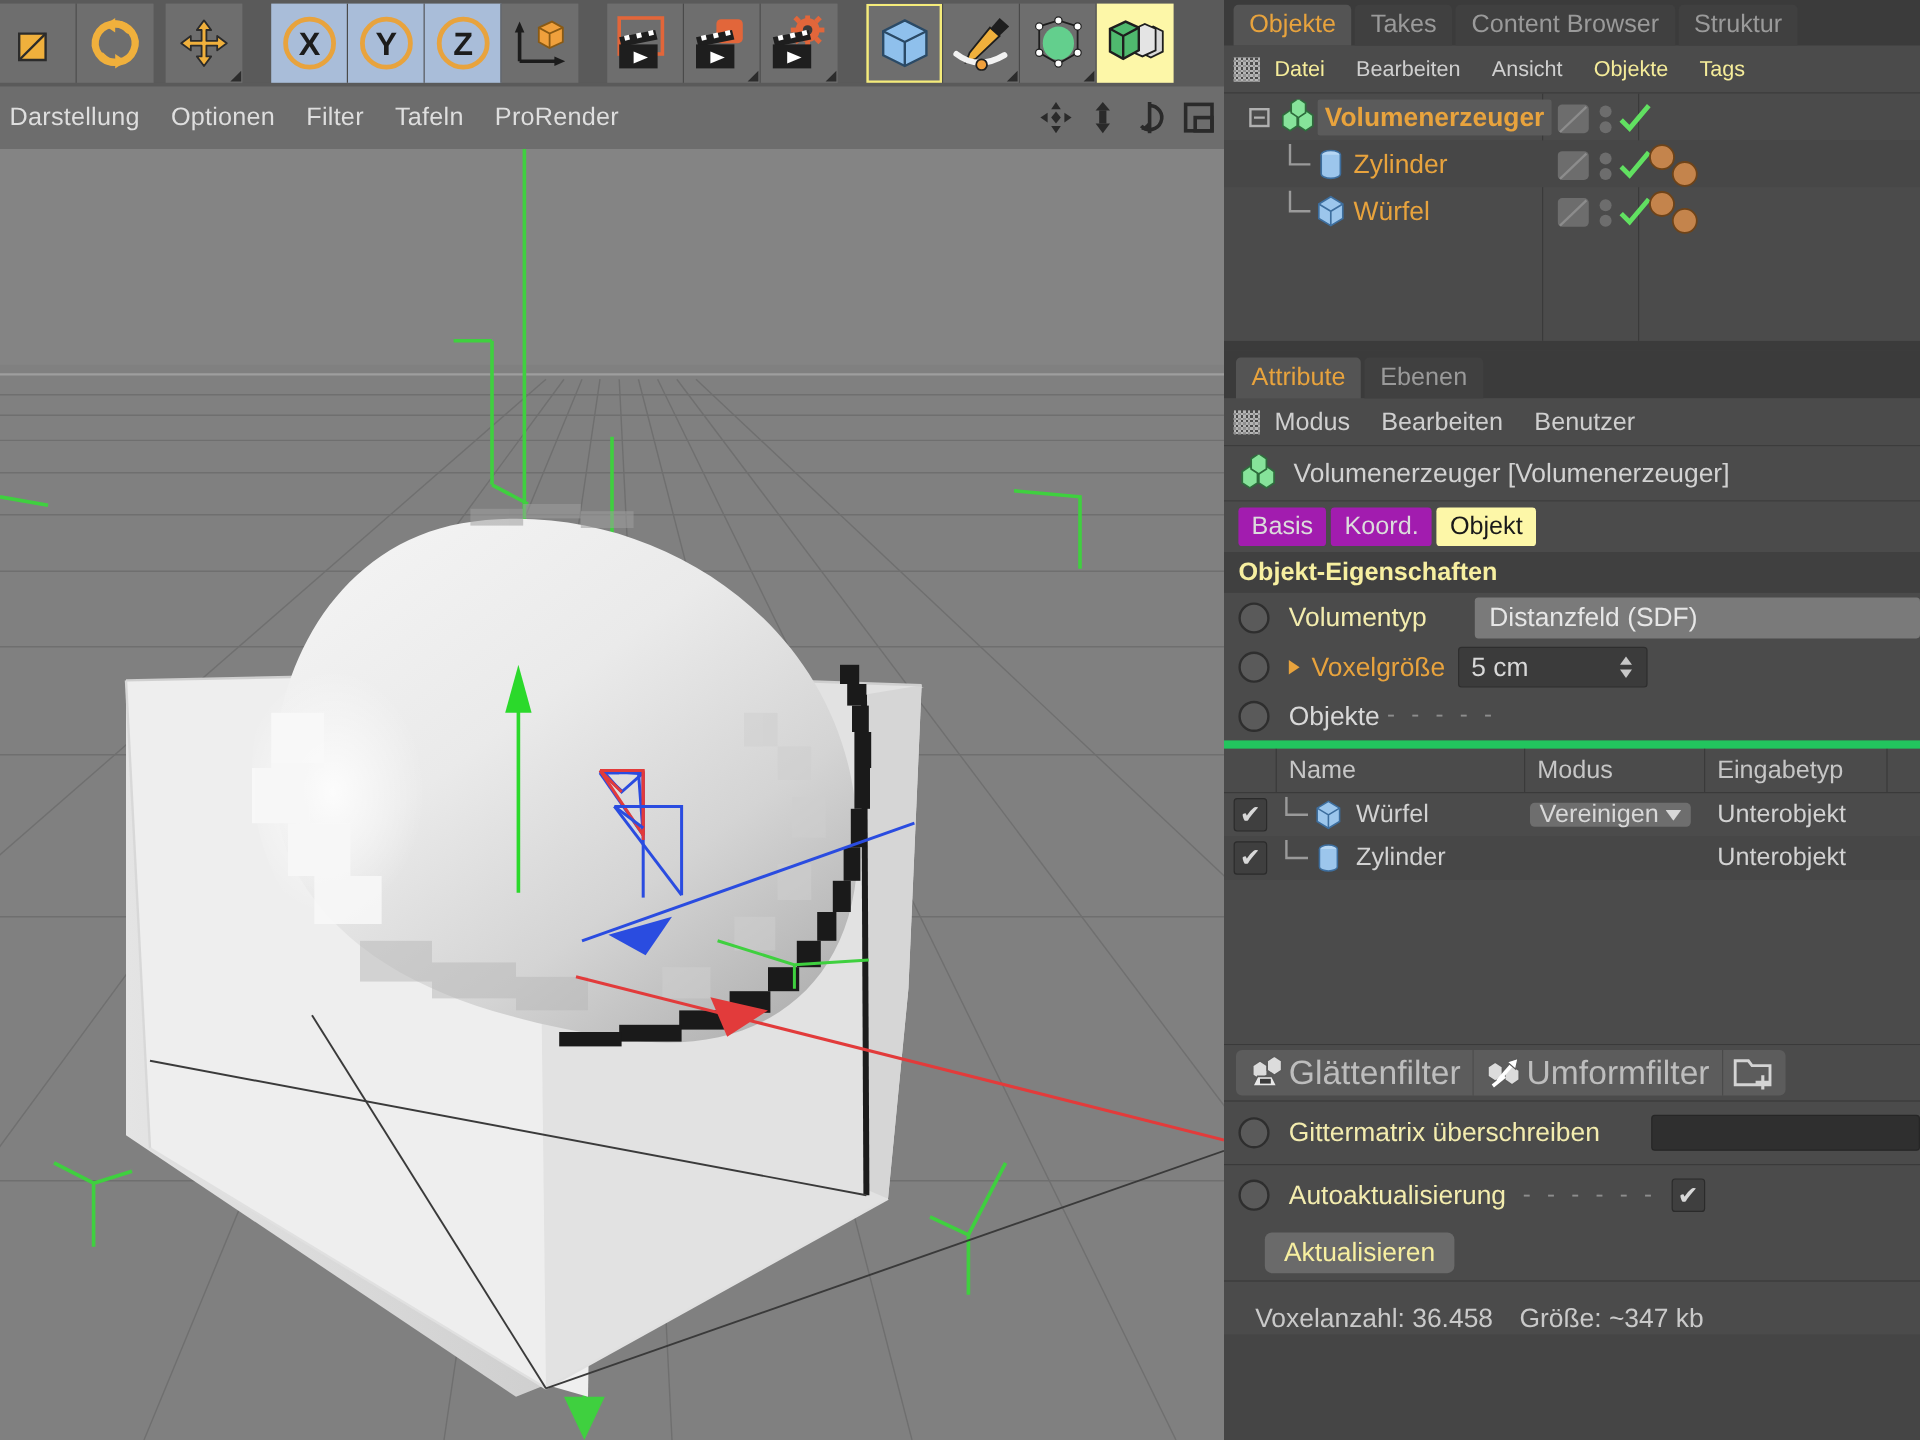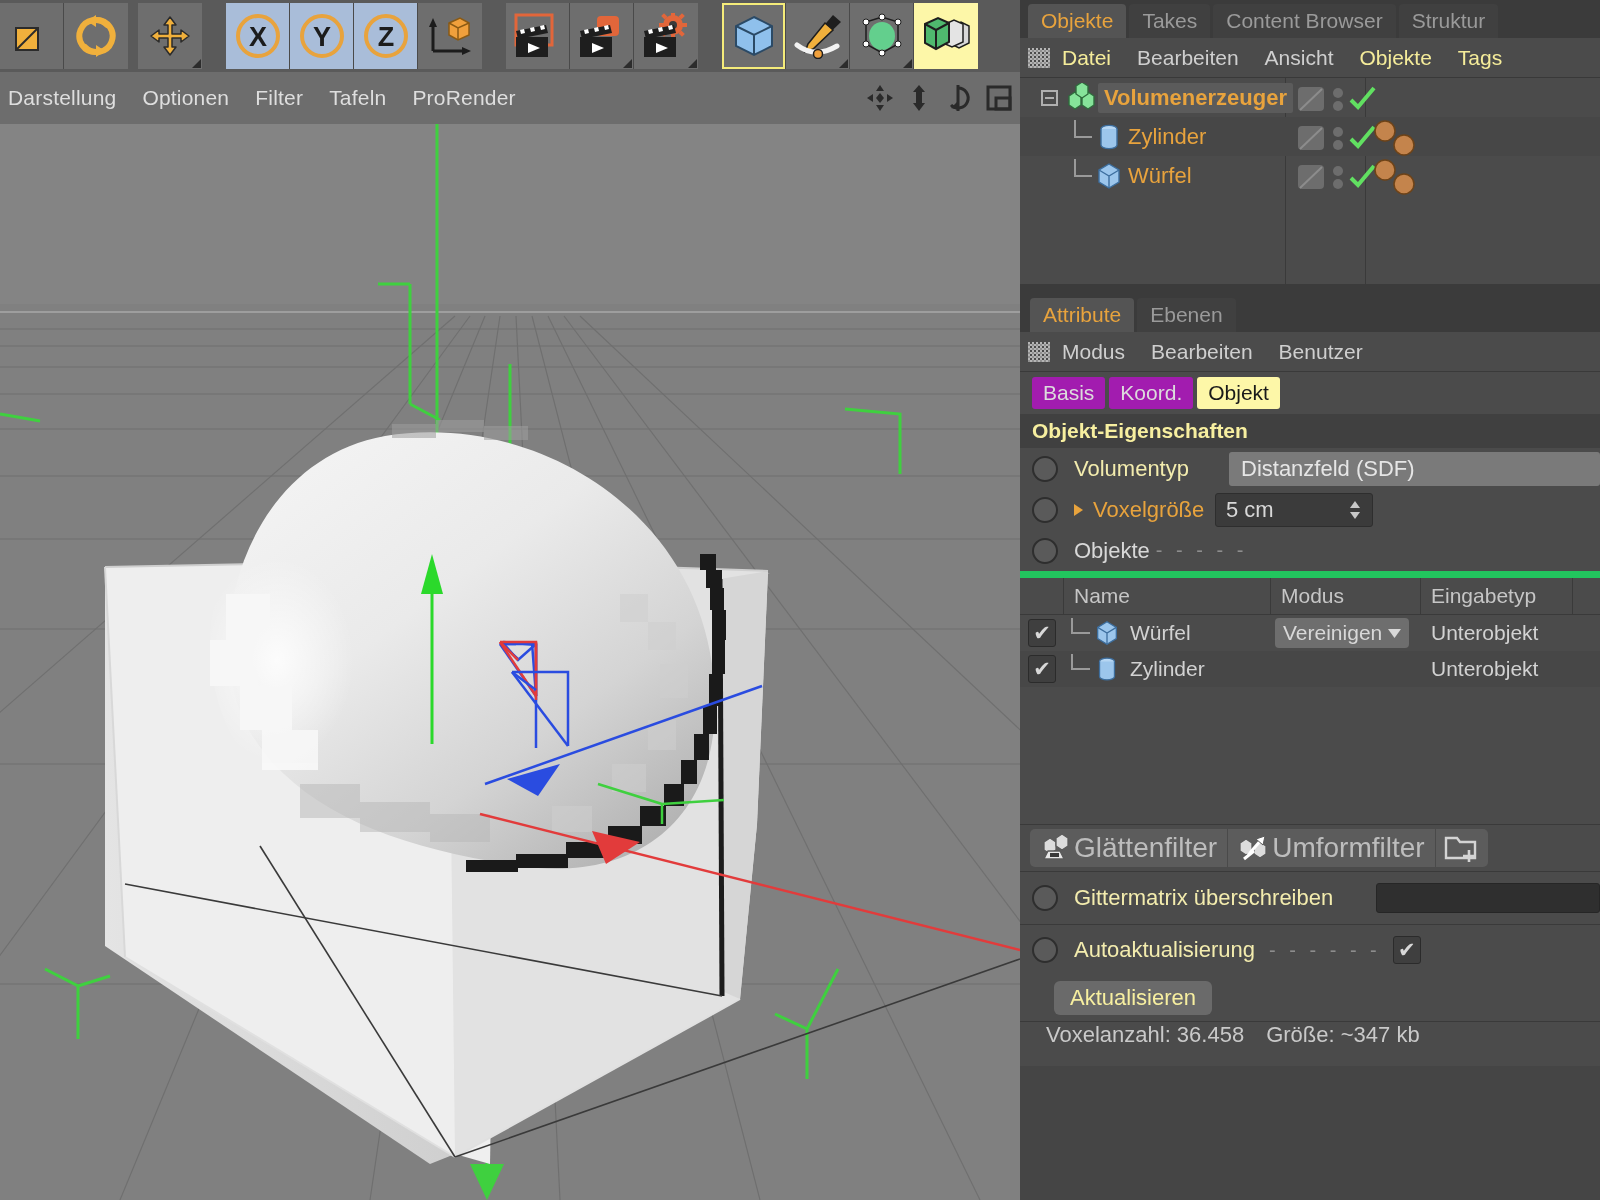--- a/index.html
+++ b/index.html
@@ -42,21 +42,21 @@
   #right { position:absolute; left:1020px; top:0; width:580px; height:1200px; background:#454545; }
 
   
   .tabstrip { display:flex; align-items:flex-end; height:38px; background:#3b3b3b; padding-left:8px; }
   .tab { height:34px; padding:0 13px; display:flex; align-items:center; font-size:21px;
          color:#9a9a9a; background:#404040; border-radius:4px 4px 0 0; margin-right:3px; }
   .tab.active { background:#545454; color:#e8a33d; }
 
   .menubar { height:40px; background:#4b4b4b; display:flex; align-items:center; padding-left:8px;
              border-bottom:1px solid #393939; }
-  .menubar .mb { font-size:21px; color:#cfcfcf; margin-right:26px; }
+  .menubar .mb { font-size:18px; color:#cfcfcf; margin-right:26px; }
   .menubar .mb.hl { color:#f5ec9a; }
   .grip { width:22px; height:20px; margin-right:12px;
           background-image:
             repeating-linear-gradient(0deg,#c8c8c8 0 2px,transparent 2px 4px),
             repeating-linear-gradient(90deg,#c8c8c8 0 2px,transparent 2px 4px);
           background-blend-mode:multiply; opacity:.85; }
 
   
   #omtree { background:#4b4b4b; height:206px; position:relative; }
   .omrow { height:39px; display:flex; align-items:center; position:relative; }
@@ -103,30 +103,30 @@
   
   #objtable { background:#4b4b4b; border-top:7px solid #22c55e; }
   .thead { height:37px; display:flex; background:#4b4b4b; border-bottom:1px solid #3a3a3a; }
   .th { font-size:21px; color:#c6c6c6; display:flex; align-items:center; padding-left:10px;
         border-right:1px solid #3a3a3a; }
   .trow { height:36px; display:flex; align-items:center; }
   .trow.alt{ background:#474747; }
   .td { display:flex; align-items:center; padding-left:10px; font-size:21px; color:#d2d2d2; }
   .chk { width:28px; height:28px; background:#3f3f3f; border:1px solid #2b2b2b; border-radius:3px;
          display:flex; align-items:center; justify-content:center; color:#d8d8d8; font-size:21px; }
-  .modesel { height:30px; background:#6e6e6e; border-radius:4px; display:flex; align-items:center;
+  .modesel { height:20px; background:#6e6e6e; border-radius:4px; display:flex; align-items:center;
              padding:0 8px; font-size:21px; color:#d8d8d8; gap:6px; }
 
   .filterbar { height:46px; background:#4b4b4b; display:flex; align-items:center; padding:0 10px; }
   .fbtn { height:38px; background:#5c5c5c; display:flex; align-items:center; gap:0; padding:0 10px;
           color:#bdbdbd; font-size:28px; border-right:1px solid #4a4a4a; }
   .fbtn:first-child{ border-radius:5px 0 0 5px; }
   .fbtn.last{ border-radius:0 5px 5px 0; border-right:none; padding:0 8px; }
 
-  .statusbar { height:44px; display:flex; align-items:flex-start; padding-left:26px; gap:22px;
+  .statusbar { height:44px; display:flex; align-items:flex-end; padding-left:26px; gap:22px;
                color:#c9c9c9; font-size:22px; }
   .btnyellow { height:34px; background:#6a6a6a; border-radius:6px; display:inline-flex;
                align-items:center; padding:0 16px; color:#f7efa0; font-size:22px; }
   .darkfield { height:30px; background:#2f2f2f; border:1px solid #262626; border-radius:3px; }
   .hsep { height:1px; background:#3a3a3a; }
 </style>
 </head>
 <body>
 
 <div id="app">
@@ -656,20 +656,28 @@
 
     <div id="attrbody">
 
       <div class="amenubar">
         <div class="grip"></div>
         <span class="mb" style="font-size:21px;color:#cfcfcf;margin-right:26px">Modus</span>
         <span class="mb" style="font-size:21px;color:#cfcfcf;margin-right:26px">Bearbeiten</span>
         <span class="mb" style="font-size:21px;color:#cfcfcf;margin-right:26px">Benutzer</span>
       </div>
 
+      <div class="objhead">
+        <svg width="34" height="32" viewBox="0 0 32 30">
+          <path d="M3 13 L9 9 L15 13 L15 22 L9 26 L3 22 Z" fill="#86e39a" stroke="#2e6b3c" stroke-width="1.4"></path>
+          <path d="M16 13 L22 9 L28 13 L28 22 L22 26 L16 22 Z" fill="#86e39a" stroke="#2e6b3c" stroke-width="1.4"></path>
+          <path d="M10 3 L16 -1 L22 3 L22 11 L16 15 L10 11 Z" fill="#86e39a" stroke="#2e6b3c" stroke-width="1.4"></path>
+        </svg>
+        <span class="t">Volumenerzeuger [Volumenerzeuger]</span>
+      </div>
 
       <div class="pillrow">
         <div class="pill">Basis</div>
         <div class="pill">Koord.</div>
         <div class="pill on">Objekt</div>
       </div>
 
       <div class="secthead">Objekt-Eigenschaften</div>
 
       <div class="prow">

